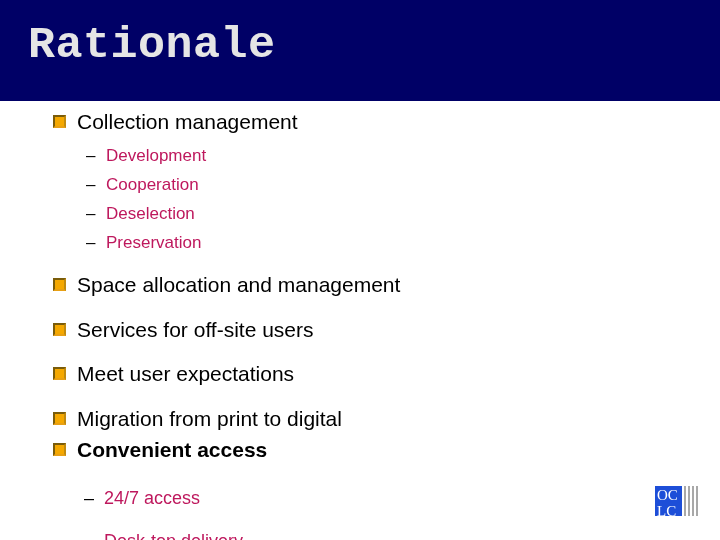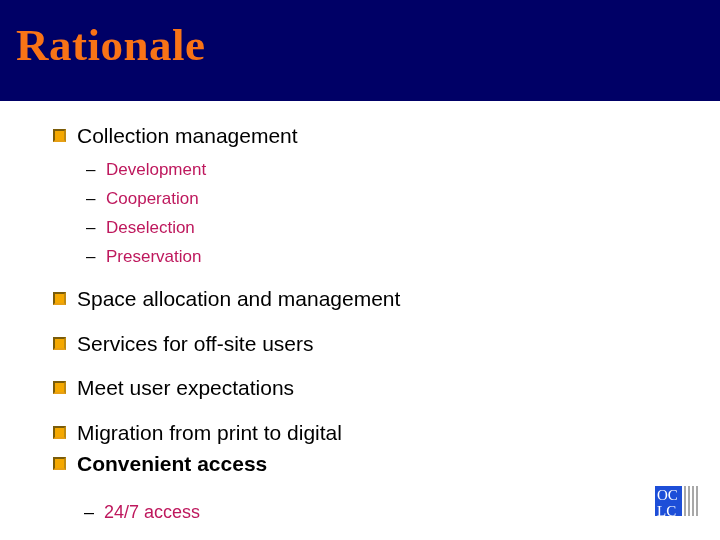--- a/index.html
+++ b/index.html
@@ -19,27 +19,27 @@
   #title-banner {
     position: absolute;
     left: 0;
     top: 0;
     width: 720px;
     height: 101px;
     background: #000066;
   }
   #slide-title {
     position: absolute;
-    left: 16px;
+    left: 28px;
     top: 18px;
-    font-family: Liberation Serif, serif;
+    font-family: Liberation Mono, monospace;
     font-weight: bold;
     font-size: 45px;
     line-height: 55px;
-    color: #f97316;
+    color: #e5e5e5;
     letter-spacing: 0.5px;
     white-space: nowrap;
   }
 
   
   #bullet-body {
     position: absolute;
     left: 0;
     top: 101px;
     width: 720px;
@@ -138,21 +138,21 @@
 </style>
 </head>
 <body>
 
 <div id="title-banner">
   <div id="slide-title">Rationale</div>
 </div>
 
 <div id="bullet-body">
 
-  <div class="level1-item" style="margin-top:22px;">
+  <div class="level1-item" style="margin-top:8px;">
     <span class="marker"></span>
     <span class="label">Collection management</span>
   </div>
 
   <div class="sub-group-a" style="margin-top:7px;">
     <div class="level2-item">
       <span class="dash">–</span>
       <span class="label">Development</span>
     </div>
     <div class="level2-item" style="margin-top:6px;">

